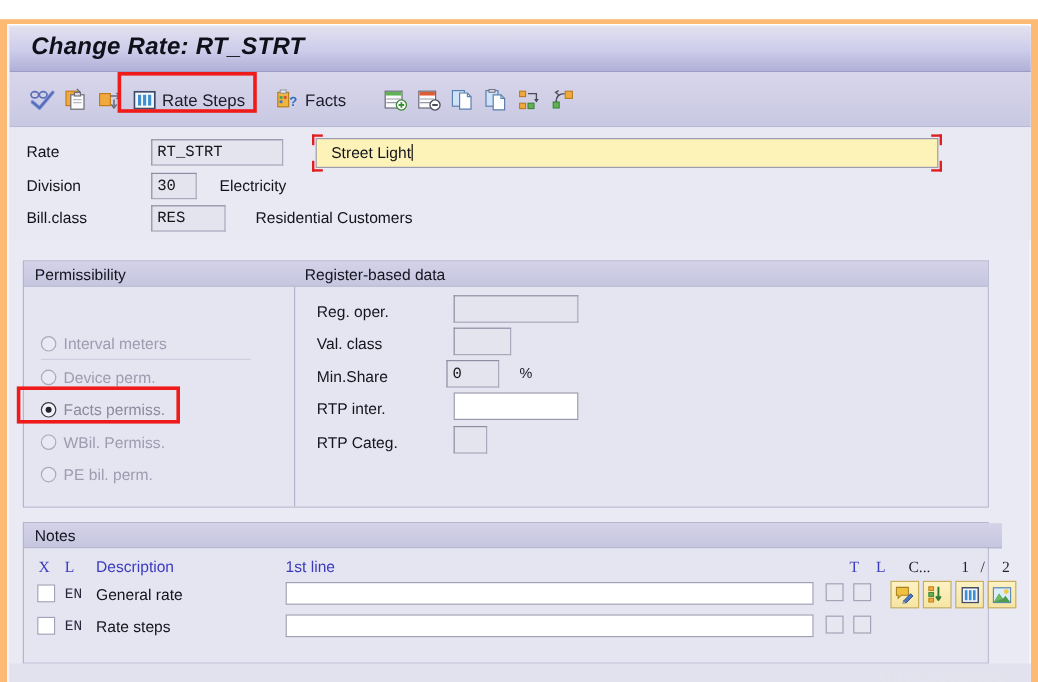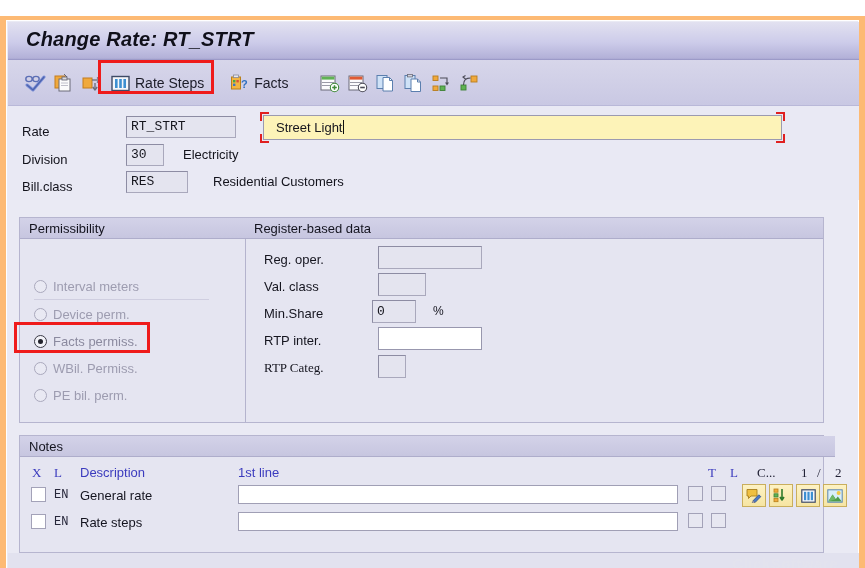--- a/index.html
+++ b/index.html
@@ -97,21 +97,21 @@
   .hl-facts-radio {
     left: 14px; top: 306px; width: 136px; height: 31px;
   }
   
   .keyarea {
     position: absolute;
     left: 1px; top: 85px;
     width: 851px; height: 94px;
     background: #e9e9f4;
   }
-  .kf-row { position: absolute; height: 20px; display:flex; align-items:flex-end; }
+  .kf-row { position: absolute; height: 20px; display:flex; align-items:flex-start; }
   .kf-label {
     font-family: "Liberation Sans", sans-serif;
     font-size: 13px;
     color: #13131c;
     white-space: nowrap;
   }
   .fld {
     box-sizing: border-box;
     background: #e4e4ef;
     border: 1px solid #a9a8bc;
@@ -554,21 +554,21 @@
         </div>
         <div class="fld readonly" style="position:absolute; left:352px; top:61px; width:44px; height:23px; line-height:21px;">0</div>
         <span class="pct" style="position:absolute; left:413px; top:65px;">%</span>
 
         <div class="rb-row" style="left:244px; top:90px;">
           <span class="rb-label" style="width:85px;">RTP inter.</span>
         </div>
         <div class="fld editable" style="position:absolute; left:358px; top:88px; width:104px; height:23px; line-height:21px;"></div>
 
         <div class="rb-row" style="left:244px; top:118px;">
-          <span class="rb-label" style="width:85px;font-family:Liberation Serif, serif;">RTP Categ.</span>
+          <span class="rb-label" style="width:85px;">RTP Categ.</span>
         </div>
         <div class="fld readonly" style="position:absolute; left:358px; top:116px; width:28px; height:23px; line-height:21px;"></div>
       </div>
     </div>
 
     <div class="groupbox" style="left:12px; top:414px; width:805px; height:118px; background:#e5e5f1;">
       <div class="gb-head" style="width:815px;">
         <span class="gb-title">Notes</span>
       </div>
       <div class="gb-body" style="position:relative;">

